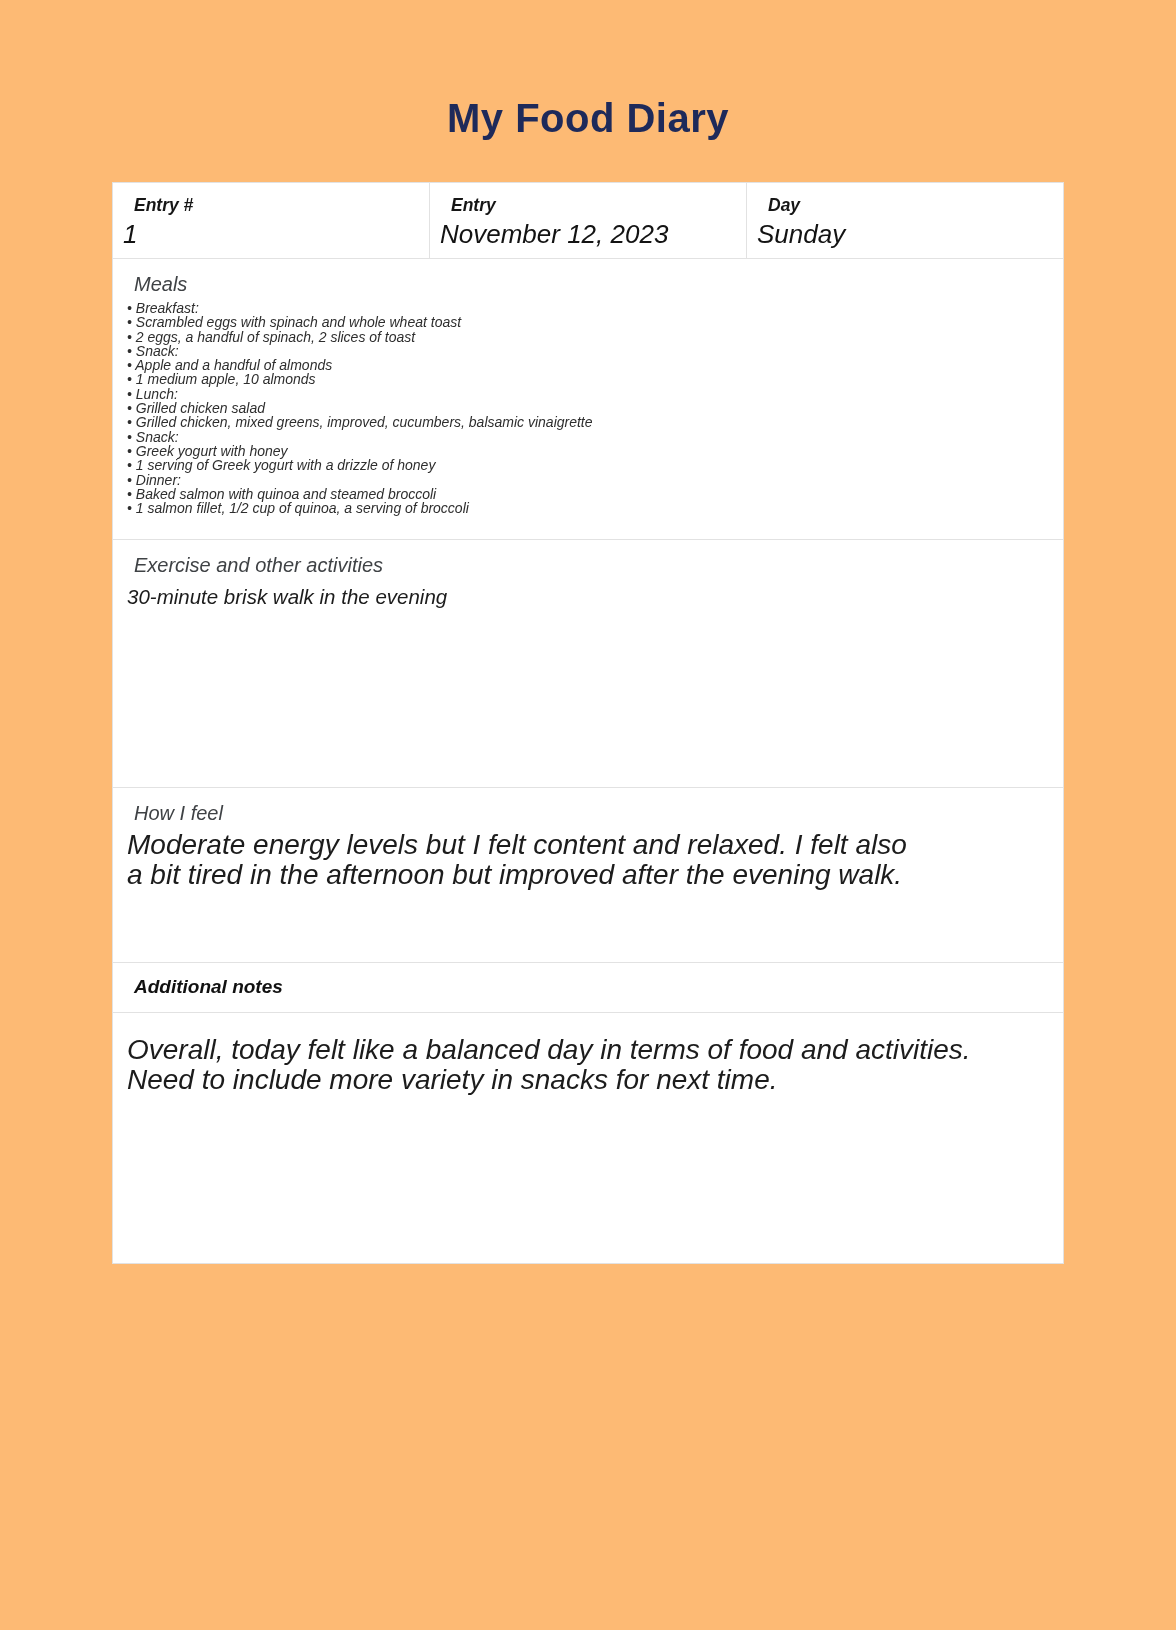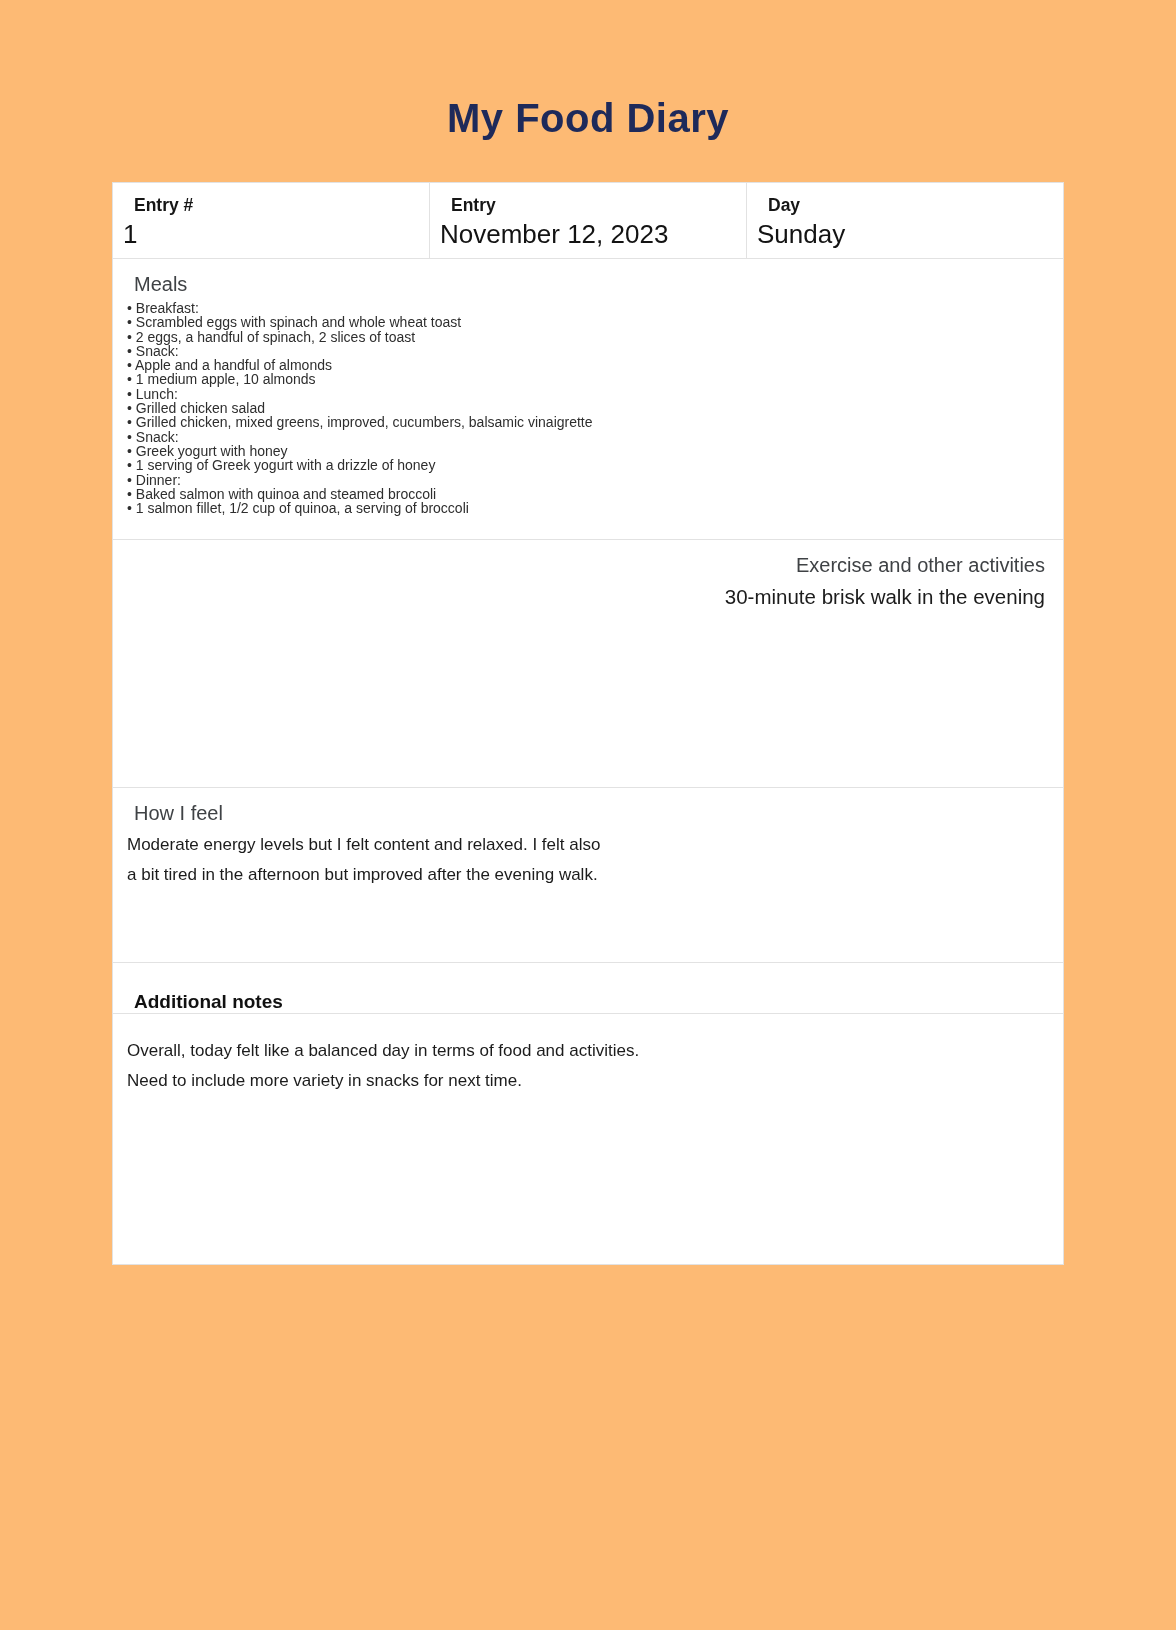--- a/index.html
+++ b/index.html
@@ -29,20 +29,21 @@
     align-items: baseline;
   }
   .name-label { font-size: 19px; color: #3a3a3a; }
   .name-value { font-size: 16.5px; color: #222; margin-left: 13px; }
 
   table.diary-table {
     width: 952px;
     margin: 42px 0 0 112px;
     border-collapse: collapse;
     table-layout: fixed;
+    font-style: italic;
   }
   table.diary-table td {
     border: 1px solid #e2e2e2;
     vertical-align: top;
     background: #fff;
   }
 
   .header-row td { height: 76px; padding: 12px 10px 0 21px; }
   .cell-label { font-size: 17.5px; font-weight: bold; color: #161616; margin-bottom: 3px; }
   .cell-value { font-size: 26px; color: #131313; margin-left: -11px; line-height: 30px; }
@@ -51,50 +52,49 @@
   .section-heading {
     font-size: 20px;
     font-weight: 400;
     color: #3f4245;
     margin: 0 0 4px 13px;
     line-height: 26px;
   }
 
   .row-meals td    { height: 281px; }
   .row-hydration td{ height: 252px; }
-  .row-exercise td { height: 248px; text-align: right; }
+  .row-exercise td { height: 248px; }
   .row-feelings td { height: 175px; }
   .row-notes-hd td { height: 50px; padding: 13px 18px 0 21px; }
   .row-notes td    { height: 251px; }
 
   .meals-list {
     list-style: none;
     margin: 3px 0 0 6px;
     font-size: 14px;
     line-height: 14.3px;
     color: #2e2e2e;
   }
   .meals-list li::before { content: "• "; }
 
   .body-text {
     font-size: 20.5px;
     line-height: 29px;
     color: #1c1c1c;
     margin-left: 6px;
   }
-  .lines div { font-size: 17px; line-height: 29.5px; color: #1c1c1c; }
+  .lines div { font-size: 28px; line-height: 29.5px; color: #1c1c1c; }
   .lines { margin-left: 6px; }
   .row-notes .lines { margin-top: 10px; }
   .row-notes .lines div { line-height: 30px; }
 
   .notes-heading {
     font-size: 19px;
     font-weight: bold;
     color: #111;
-    margin-top: 15px;
   }
 </style>
 </head>
 <body>
 
 <div class="page">
 
   <h1 class="title">My Food Diary</h1>
 
 

